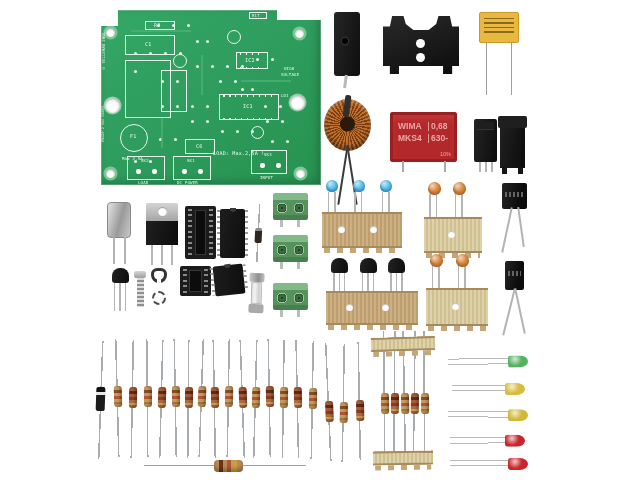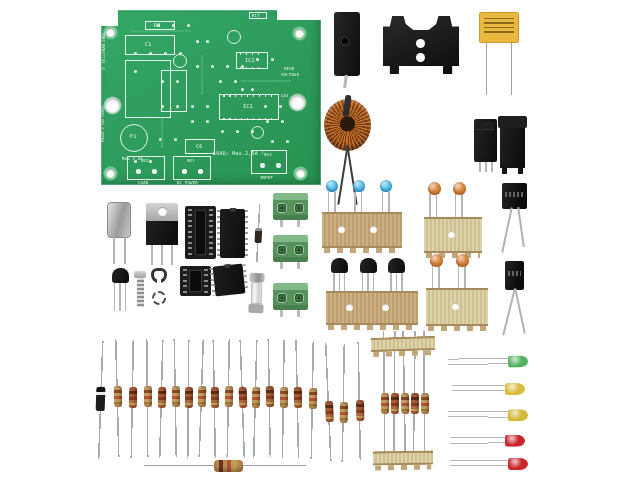--- a/index.html
+++ b/index.html
@@ -249,20 +249,33 @@
     <i class="h1"></i>
     <i class="h2"></i>
   </div>
   <div class="capyellow"></div>
 
   <div class="toroid">
     <i class="w0"></i>
     <i class="w1"></i>
     <i class="w2"></i>
   </div>
+  <div class="wima">
+    <div class="row" style="top:10px;">
+      <span class="a">WIMA</span>
+      <span class="b">0,68</span>
+    </div>
+    <div class="row" style="top:22px;">
+      <span class="a">MKS4</span>
+      <span class="b">630-</span>
+    </div>
+    <span class="tol">10%</span>
+    <i class="l1"></i>
+    <i class="l2"></i>
+  </div>
   <div class="ptrans"></div>
   <div class="dcjack"></div>
 
   <div class="crystal"></div>
   <div class="to220">
     <i class="tab">
         <i></i>
       </i>
     <i class="body"></i>
     <i class="legs"></i>

